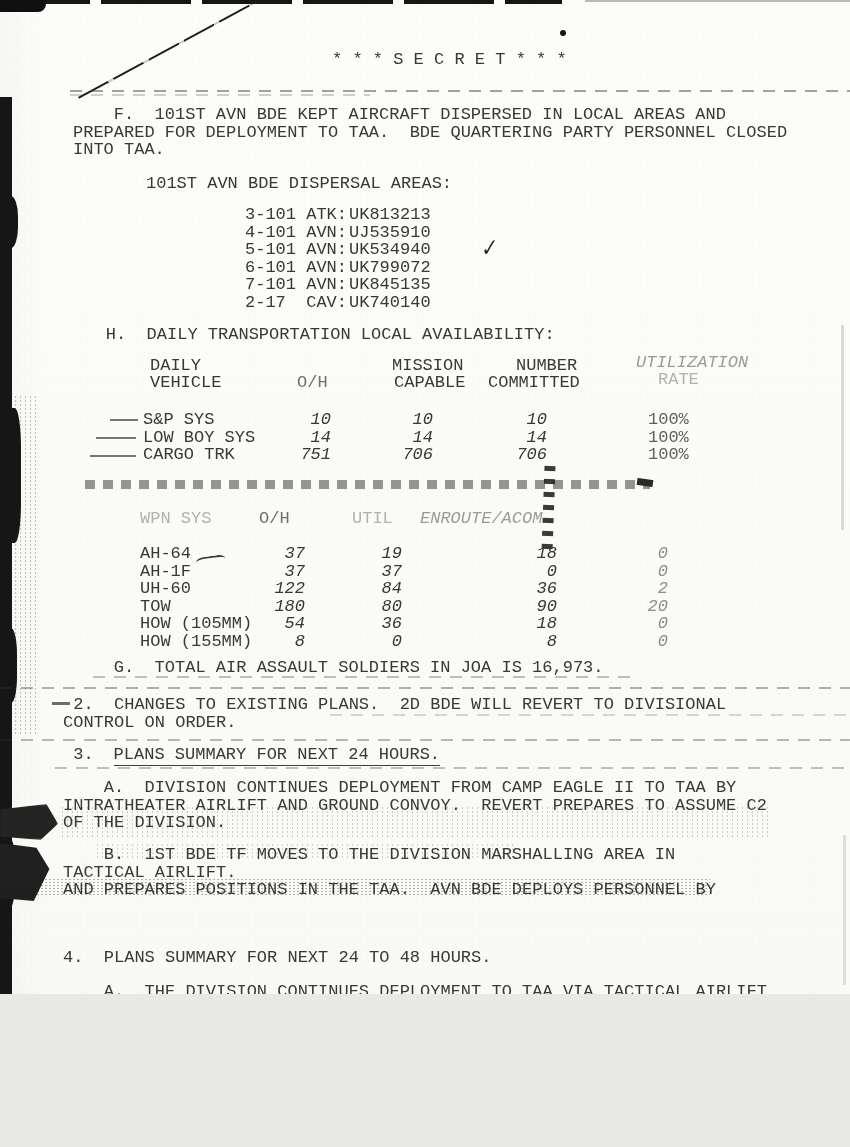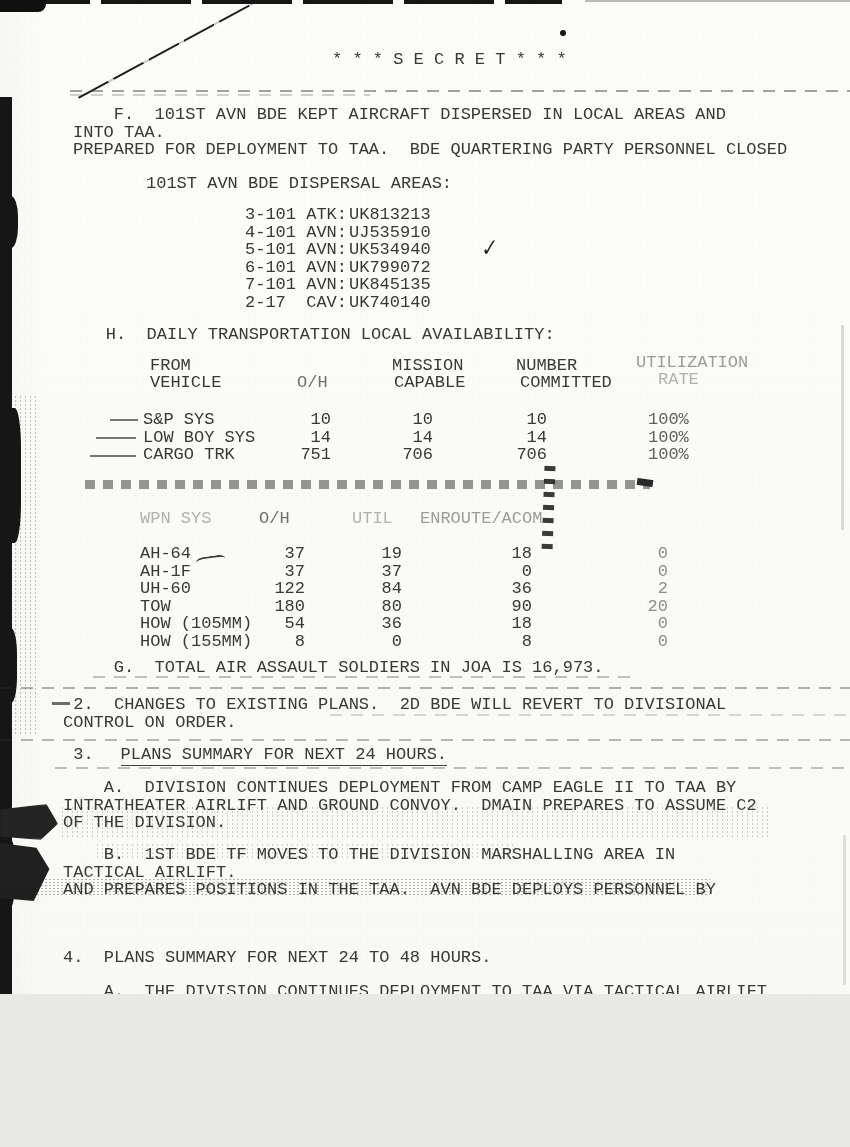--- a/index.html
+++ b/index.html
@@ -16,25 +16,25 @@
   .block div{height:17.5px;white-space:pre;}
   .t-row{position:relative;height:17.5px;}
   .t-row span{position:absolute;top:0;white-space:pre;}
   .d-row{position:relative;height:17.5px;}
   .d-row span{position:absolute;top:0;white-space:pre;}
   .d-unit{left:245px;}
   .d-grid{left:349px;text-align:center;}
   .c-veh{left:143px;} .c-oh{left:240px;width:91px;} .c-mc{left:340px;width:93px;}
   .c-nc{left:455px;width:92px;} .c-util{left:648px;color:#5f5f5f;}
   .c-wpn{left:140px;} .c-oh2{left:215px;width:90px;} .c-w3{left:320px;width:82px;}
-  .c-w4{left:449px;width:83px;} .c-w5{left:585px;width:83px;}
-  .num{text-align:right;}
+  .c-w4{left:474px;width:83px;} .c-w5{left:585px;width:83px;}
+  .num{text-align:right;font-style:italic;}
   .dim{color:#8d8d8d;}
   .mid{color:#6f6f6f;filter:blur(.2px);}
-  .faded{color:#9b9b9b;filter:blur(.4px);}
+  .faded{color:#9b9b9b;filter:blur(.4px);font-style:italic;}
   .vfaded{color:#b1b1af;filter:blur(.5px);}
   .u{border-bottom:1.7px solid #3f3f3f;padding-bottom:1px;}
   .stamp{font-size:20px;color:#2b2b2b;transform:rotate(-1.5deg);letter-spacing:1.5px;}
   .check{position:absolute;font-family:"DejaVu Sans",sans-serif;font-size:21px;font-weight:bold;
     color:#1e1e1e;transform:rotate(-14deg) skewX(-14deg);}
   .art{position:absolute;pointer-events:none;}
   .over{z-index:40;}
   .speck{background-image:radial-gradient(rgba(40,40,40,.55) .7px, transparent .8px);background-size:5px 4px;}
   .speck-dark{background-image:radial-gradient(rgba(20,20,20,.8) .8px, transparent .9px);background-size:4px 3px;}
   .dashes{background:repeating-linear-gradient(90deg, rgba(50,50,50,.75) 0 12px, transparent 12px 21px);height:2px;}
@@ -72,52 +72,52 @@
   <div class="art dashes" style="left:0;top:687px;width:850px;opacity:.5;"></div>
   <div class="art dashes" style="left:330px;top:714px;width:520px;opacity:.25;"></div>
   <div class="art dashes" style="left:0;top:739px;width:850px;opacity:.45;"></div>
   <div class="art dashes" style="left:55px;top:767px;width:795px;opacity:.4;"></div>
   <div class="art" style="left:52px;top:702px;width:18px;height:2.5px;background:#4a4a4a;opacity:.8;"></div>
   <div class="art" style="left:841px;top:325px;width:3px;height:205px;background:#9a9a9a;opacity:.35;"></div>
   <div class="art" style="left:843px;top:835px;width:3px;height:150px;background:#9a9a9a;opacity:.3;"></div>
 
   <div class="line" style="left:332px;top:51px">* * * S E C R E T * * *</div>
 
-  <div class="block" style="left:73px;top:106px"><div>    F.  101ST AVN BDE KEPT AIRCRAFT DISPERSED IN LOCAL AREAS AND</div><div>INTO TAA.</div><div>PREPARED FOR DEPLOYMENT TO TAA.  BDE QUARTERING PARTY PERSONNEL CLOSED</div></div>
+  <div class="block" style="left:73px;top:106px"><div>    F.  101ST AVN BDE KEPT AIRCRAFT DISPERSED IN LOCAL AREAS AND</div><div>PREPARED FOR DEPLOYMENT TO TAA.  BDE QUARTERING PARTY PERSONNEL CLOSED</div><div>INTO TAA.</div></div>
 
   <div class="line" style="left:146px;top:175px">101ST AVN BDE DISPERSAL AREAS:</div>
   <div class="block" id="dispersal-list" style="left:0;top:206px;width:850px"><div class="d-row"><span class="d-unit">3-101 ATK:</span><span class="d-grid">UK813213</span></div><div class="d-row"><span class="d-unit">4-101 AVN:</span><span class="d-grid">UJ535910</span></div><div class="d-row"><span class="d-unit">5-101 AVN:</span><span class="d-grid">UK534940</span></div><div class="d-row"><span class="d-unit">6-101 AVN:</span><span class="d-grid">UK799072</span></div><div class="d-row"><span class="d-unit">7-101 AVN:</span><span class="d-grid">UK845135</span></div><div class="d-row"><span class="d-unit">2-17  CAV:</span><span class="d-grid">UK740140</span></div></div>
   <span class="check" style="left:481px;top:240px">✓</span>
 
   <div class="line" style="left:65px;top:326px">    H.  DAILY TRANSPORTATION LOCAL AVAILABILITY:</div>
 
-  <span class="hdr" style="left:150px;top:357px">FROM</span>
+  <span class="hdr" style="left:150px;top:357px">DAILY</span>
   <span class="hdr" style="left:150px;top:374px">VEHICLE</span>
   <span class="hdr mid" style="left:297px;top:374px">O/H</span>
   <span class="hdr" style="left:392px;top:357px">MISSION</span>
   <span class="hdr" style="left:394px;top:374px">CAPABLE</span>
   <span class="hdr" style="left:516px;top:357px">NUMBER</span>
-  <span class="hdr" style="left:520px;top:374px">COMMITTED</span>
+  <span class="hdr" style="left:488px;top:374px">COMMITTED</span>
   <span class="hdr faded" style="left:636px;top:354px">UTILIZATION</span>
   <span class="hdr vfaded" style="left:658px;top:371px">RATE</span>
   <div class="block" id="transport-rows" style="left:0;top:411px;width:850px"><div class="t-row"><span class="c-veh">S&amp;P SYS</span><span class="c-oh num">10</span><span class="c-mc num">10</span><span class="c-nc num">10</span><span class="c-util">100%</span></div><div class="t-row"><span class="c-veh">LOW BOY SYS</span><span class="c-oh num">14</span><span class="c-mc num">14</span><span class="c-nc num">14</span><span class="c-util">100%</span></div><div class="t-row"><span class="c-veh">CARGO TRK</span><span class="c-oh num">751</span><span class="c-mc num">706</span><span class="c-nc num">706</span><span class="c-util">100%</span></div></div>
 
   <span class="hdr vfaded" style="left:140px;top:510px">WPN SYS</span>
   <span class="hdr mid" style="left:259px;top:510px">O/H</span>
   <span class="hdr vfaded" style="left:352px;top:510px">UTIL</span>
   <span class="hdr faded" style="left:420px;top:510px">ENROUTE/ACOM</span>
   <div class="block" id="weapons-rows" style="left:0;top:545px;width:850px"><div class="t-row"><span class="c-wpn">AH-64</span><span class="c-oh2 num">37</span><span class="c-w3 num">19</span><span class="c-w4 num">18</span><span class="c-w5 num dim">0</span></div><div class="t-row"><span class="c-wpn">AH-1F</span><span class="c-oh2 num">37</span><span class="c-w3 num">37</span><span class="c-w4 num">0</span><span class="c-w5 num dim">0</span></div><div class="t-row"><span class="c-wpn">UH-60</span><span class="c-oh2 num">122</span><span class="c-w3 num">84</span><span class="c-w4 num">36</span><span class="c-w5 num dim">2</span></div><div class="t-row"><span class="c-wpn">TOW</span><span class="c-oh2 num">180</span><span class="c-w3 num">80</span><span class="c-w4 num">90</span><span class="c-w5 num dim">20</span></div><div class="t-row"><span class="c-wpn">HOW (105MM)</span><span class="c-oh2 num">54</span><span class="c-w3 num">36</span><span class="c-w4 num">18</span><span class="c-w5 num dim">0</span></div><div class="t-row"><span class="c-wpn">HOW (155MM)</span><span class="c-oh2 num">8</span><span class="c-w3 num">0</span><span class="c-w4 num">8</span><span class="c-w5 num dim">0</span></div></div>
 
   <div class="line" style="left:73px;top:659px">    G.  TOTAL AIR ASSAULT SOLDIERS IN JOA IS 16,973.</div>
 
   <div class="block" style="left:63px;top:696px"><div> 2.  CHANGES TO EXISTING PLANS.  2D BDE WILL REVERT TO DIVISIONAL</div><div>CONTROL ON ORDER.</div></div>
 
-  <div class="line" style="left:63px;top:746px"><span> 3.</span><span class="u" style="margin-left:27px">PLANS SUMMARY FOR NEXT 24 HOURS.</span></div>
+  <div class="line" style="left:63px;top:746px"><span> 3.</span><span class="u" style="margin-left:20px">PLANS SUMMARY FOR NEXT 24 HOURS.</span></div>
 
-  <div class="block" style="left:63px;top:779px"><div>    A.  DIVISION CONTINUES DEPLOYMENT FROM CAMP EAGLE II TO TAA BY</div><div>INTRATHEATER AIRLIFT AND GROUND CONVOY.  DMAIN PREPARES TO ASSUME C2</div><div>OF THE DIVISION.</div></div>
+  <div class="block" style="left:63px;top:779px"><div>    A.  DIVISION CONTINUES DEPLOYMENT FROM CAMP EAGLE II TO TAA BY</div><div>INTRATHEATER AIRLIFT AND GROUND CONVOY.  REVERT PREPARES TO ASSUME C2</div><div>OF THE DIVISION.</div></div>
   <div class="block" style="left:63px;top:846px"><div>    B.  1ST BDE TF MOVES TO THE DIVISION MARSHALLING AREA IN</div><div>TACTICAL AIRLIFT.</div><div>AND PREPARES POSITIONS IN THE TAA.  AVN BDE DEPLOYS PERSONNEL BY</div></div>
   <div class="line" style="left:63px;top:949px">4.  PLANS SUMMARY FOR NEXT 24 TO 48 HOURS.</div>
   <div class="block" style="left:63px;top:983px"><div>    A.  THE DIVISION CONTINUES DEPLOYMENT TO TAA VIA TACTICAL AIRLIFT</div><div>AND GROUND CONVOY.</div></div>
 
   <div class="line stamp" style="left:593px;top:1026px">00031</div>
   <div class="line" style="left:335px;top:1047px">* * * S E C R E T * * *</div>
 
   <div class="art over" style="left:196px;top:556px;width:30px;height:7px;border-top:2px solid #3a3a3a;border-radius:60%/100%;transform:rotate(-8deg);"></div>
   <div class="art over speck" style="left:60px;top:806px;width:710px;height:32px;opacity:.4;"></div>
   <div class="art over" style="left:0;top:804px;width:58px;height:36px;background:#242424;filter:blur(.8px);clip-path:polygon(0 15%,80% 0,100% 55%,70% 100%,0 90%);"></div>

